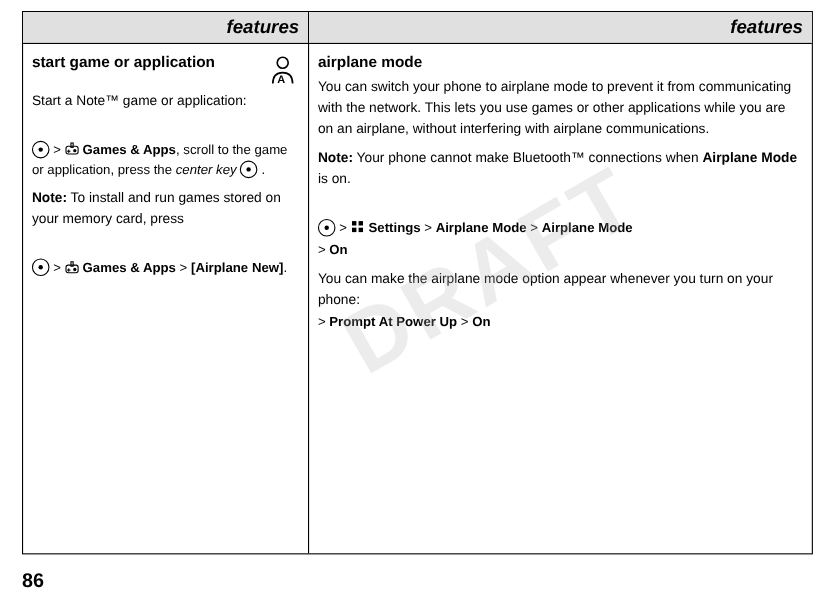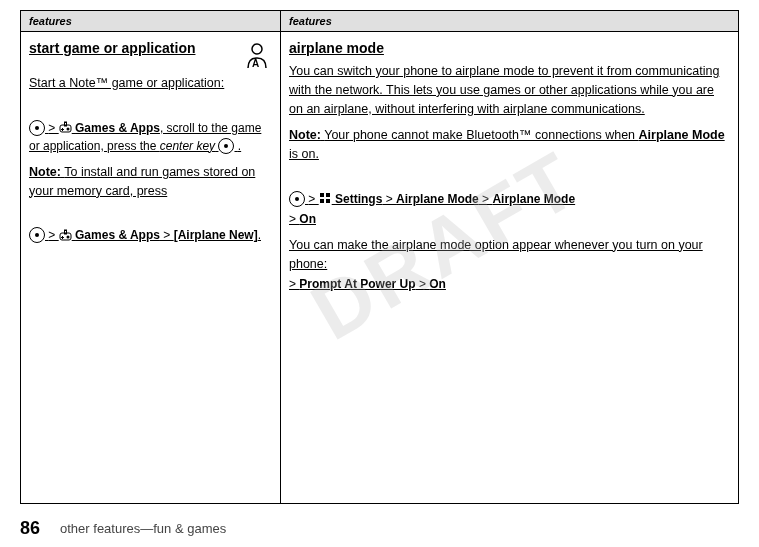--- a/index.html
+++ b/index.html
@@ -41,30 +41,30 @@
 
     .right-column {
       flex: 1;
       display: flex;
       flex-direction: column;
     }
 
     .column-header {
       background: #e0e0e0;
       font-weight: bold;
-      font-size: 11px;
+      font-size: 17px;
       padding: 4px 8px;
       border-bottom: 1px solid #000;
       font-style: italic;
+      text-align: right;
     }
 
     .column-body {
       padding: 8px 8px;
       flex: 1;
-      text-decoration: underline;
     }
 
     .section-title {
       font-weight: bold;
       font-size: 14px;
       margin-bottom: 6px;
     }
 
     .body-text {
       font-size: 12.5px;
@@ -293,18 +293,17 @@
           <span>&gt; <strong>Prompt At Power Up</strong> &gt; <strong>On</strong></span>
         </p>
 
       </div>
     </div>
 
   </div>
 
   <div class="footer">
     <span class="page-number">86</span>
-    <span class="footer-text">other features—fun &amp; games</span>
   </div>
 
   <div class="draft-watermark">DRAFT</div>
 
 </div>
 
 </body></html>

